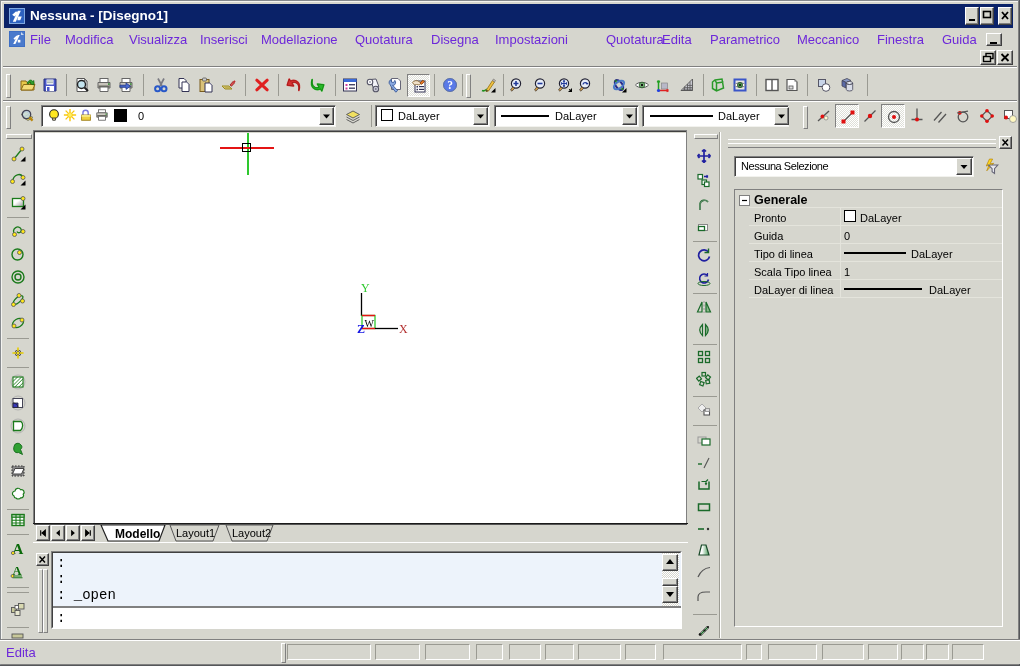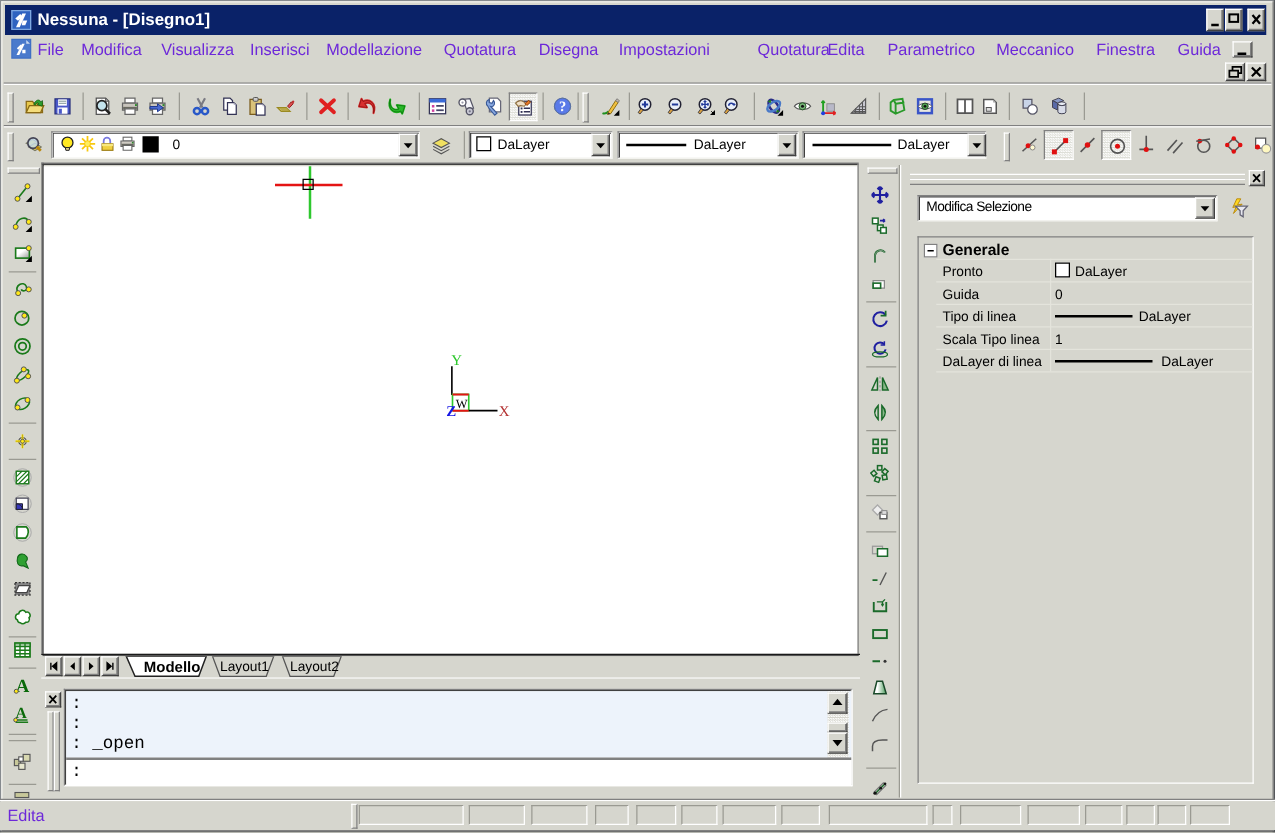--- a/index.html
+++ b/index.html
@@ -885,21 +885,21 @@
   </div>
 <div class="abs " style="left:722px;top:130px;width:295px;height:510px;background:#D6D6CE"></div>
 <div class="abs " style="left:728px;top:139px;width:268px;height:3px;border-top:1px solid #fff;border-bottom:1px solid #808080;background:#D6D6CE;"></div>
 <div class="abs " style="left:728px;top:143px;width:268px;height:3px;border-top:1px solid #fff;border-bottom:1px solid #808080;background:#D6D6CE;"></div>
 <div class="abs btn3d" style="left:999px;top:136px;width:13px;height:13px;box-sizing:border-box;">
     <svg width="11" height="11" viewBox="0 0 11 11">
       <path d="M2.5 2.5 L8 8.5 M8 2.5 L2.5 8.5" stroke="#000" stroke-width="1.5"></path>
     </svg>
   </div>
 <div class="abs edit" style="left:734px;top:156px;width:240px;height:21px;box-sizing:border-box;"></div>
-<div class="abs t11" style="left:741px;top:159px;width:160px;height:14px;letter-spacing:-0.45px;">Modifica Selezione</div>
+<div class="abs t11" style="left:741px;top:159px;width:160px;height:14px;letter-spacing:-0.45px;">Nessuna Selezione</div>
 <div class="abs btn3d" style="left:956px;top:158px;width:16px;height:17px;box-sizing:border-box;">
     <svg width="14" height="15" viewBox="0 0 14 15">
       <path d="M3.5 6.0 L10.5 6.0 L7.0 10.0 Z" fill="#000"></path>
     </svg>
   </div>
 <div class="abs " style="left:982px;top:158px;width:17px;height:17px;">
     <svg width="17" height="17" viewBox="0 0 16 16">
       <path d="M7 1 L10 1 L7.5 5.5 L11 5 L4.5 12 L6.5 7 L4 7.5 Z" fill="#FFD820" stroke="#B8860B" stroke-width="0.7"></path>
       <path d="M6 6.5 L15 6.5 L11.8 10 L11.8 14.5 L9.5 13 L9.5 10 Z" fill="#E8E8F0" stroke="#667" stroke-width="1"></path>
     </svg>

